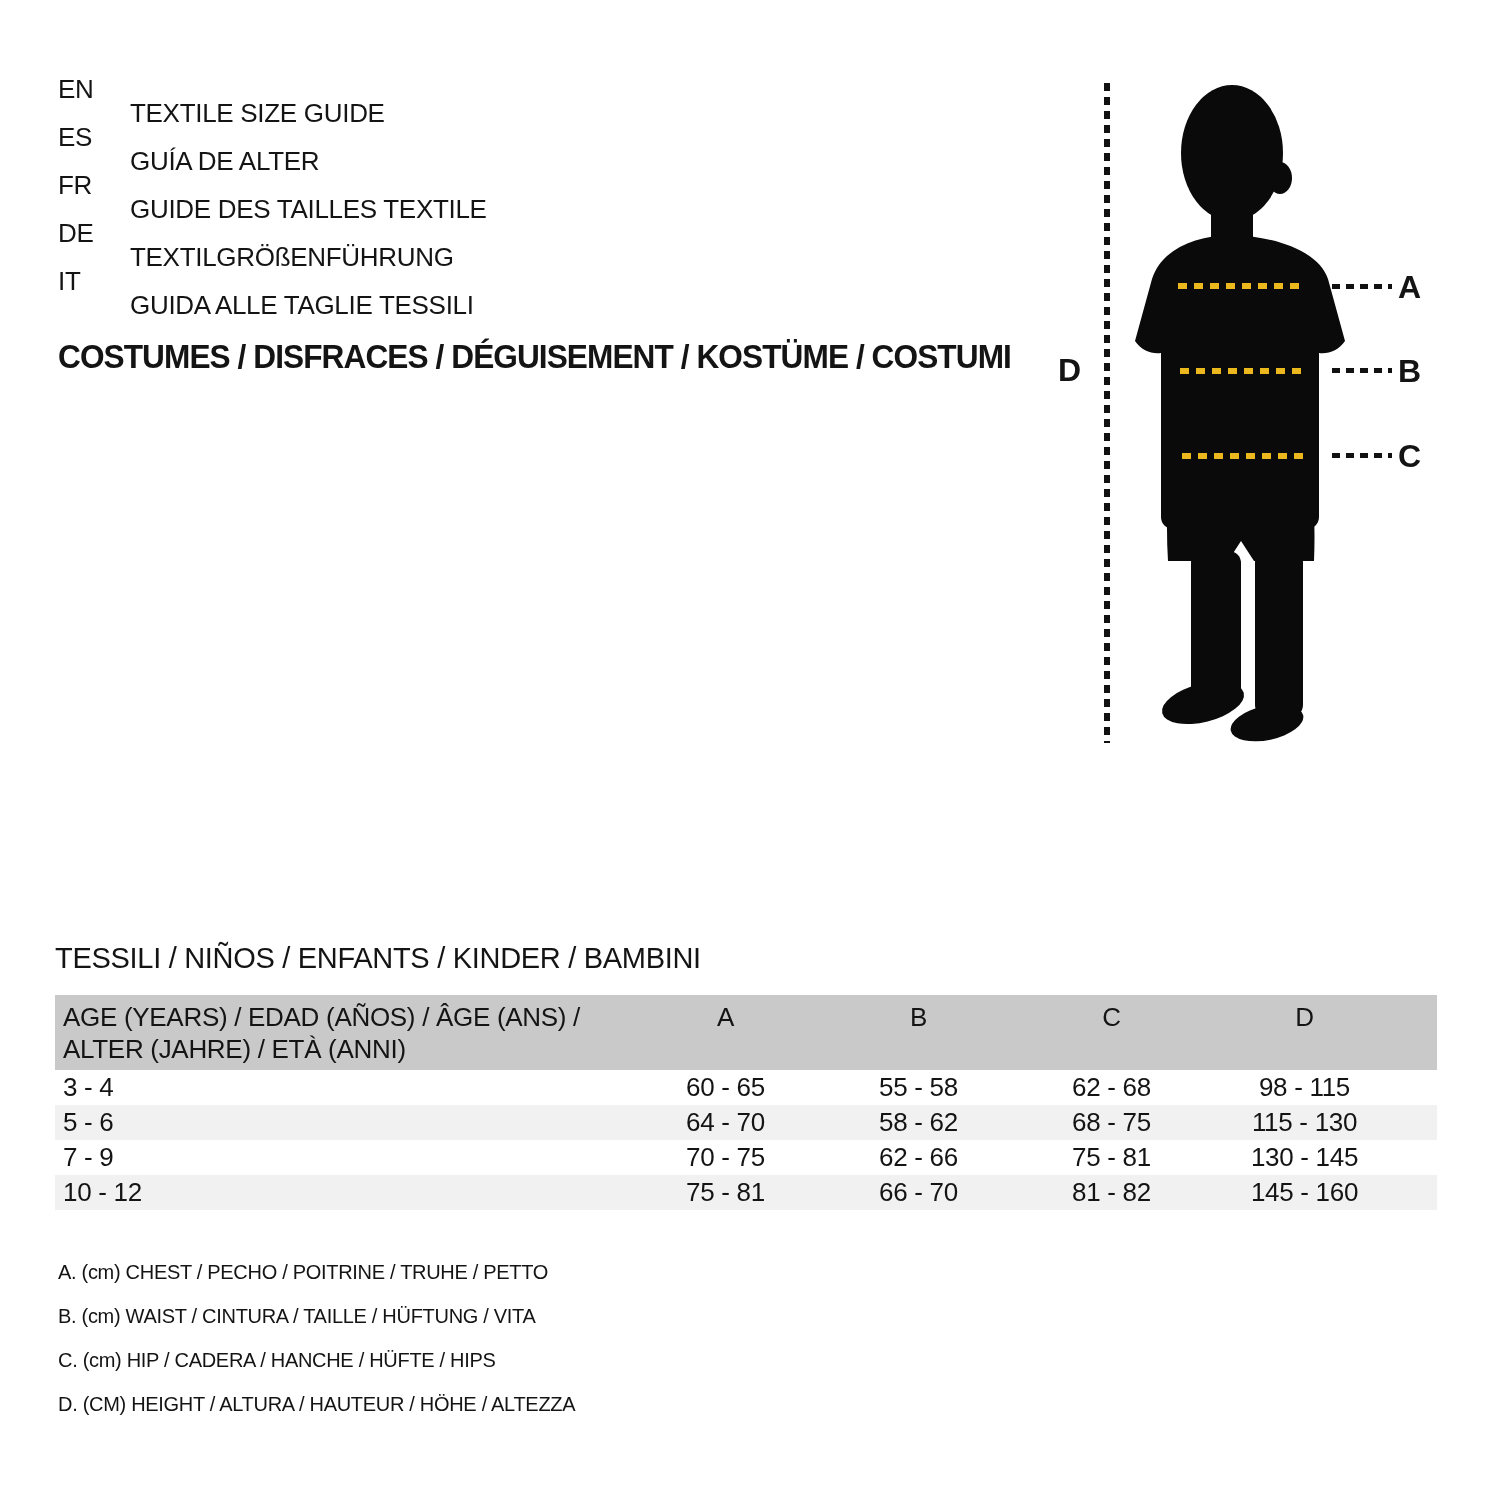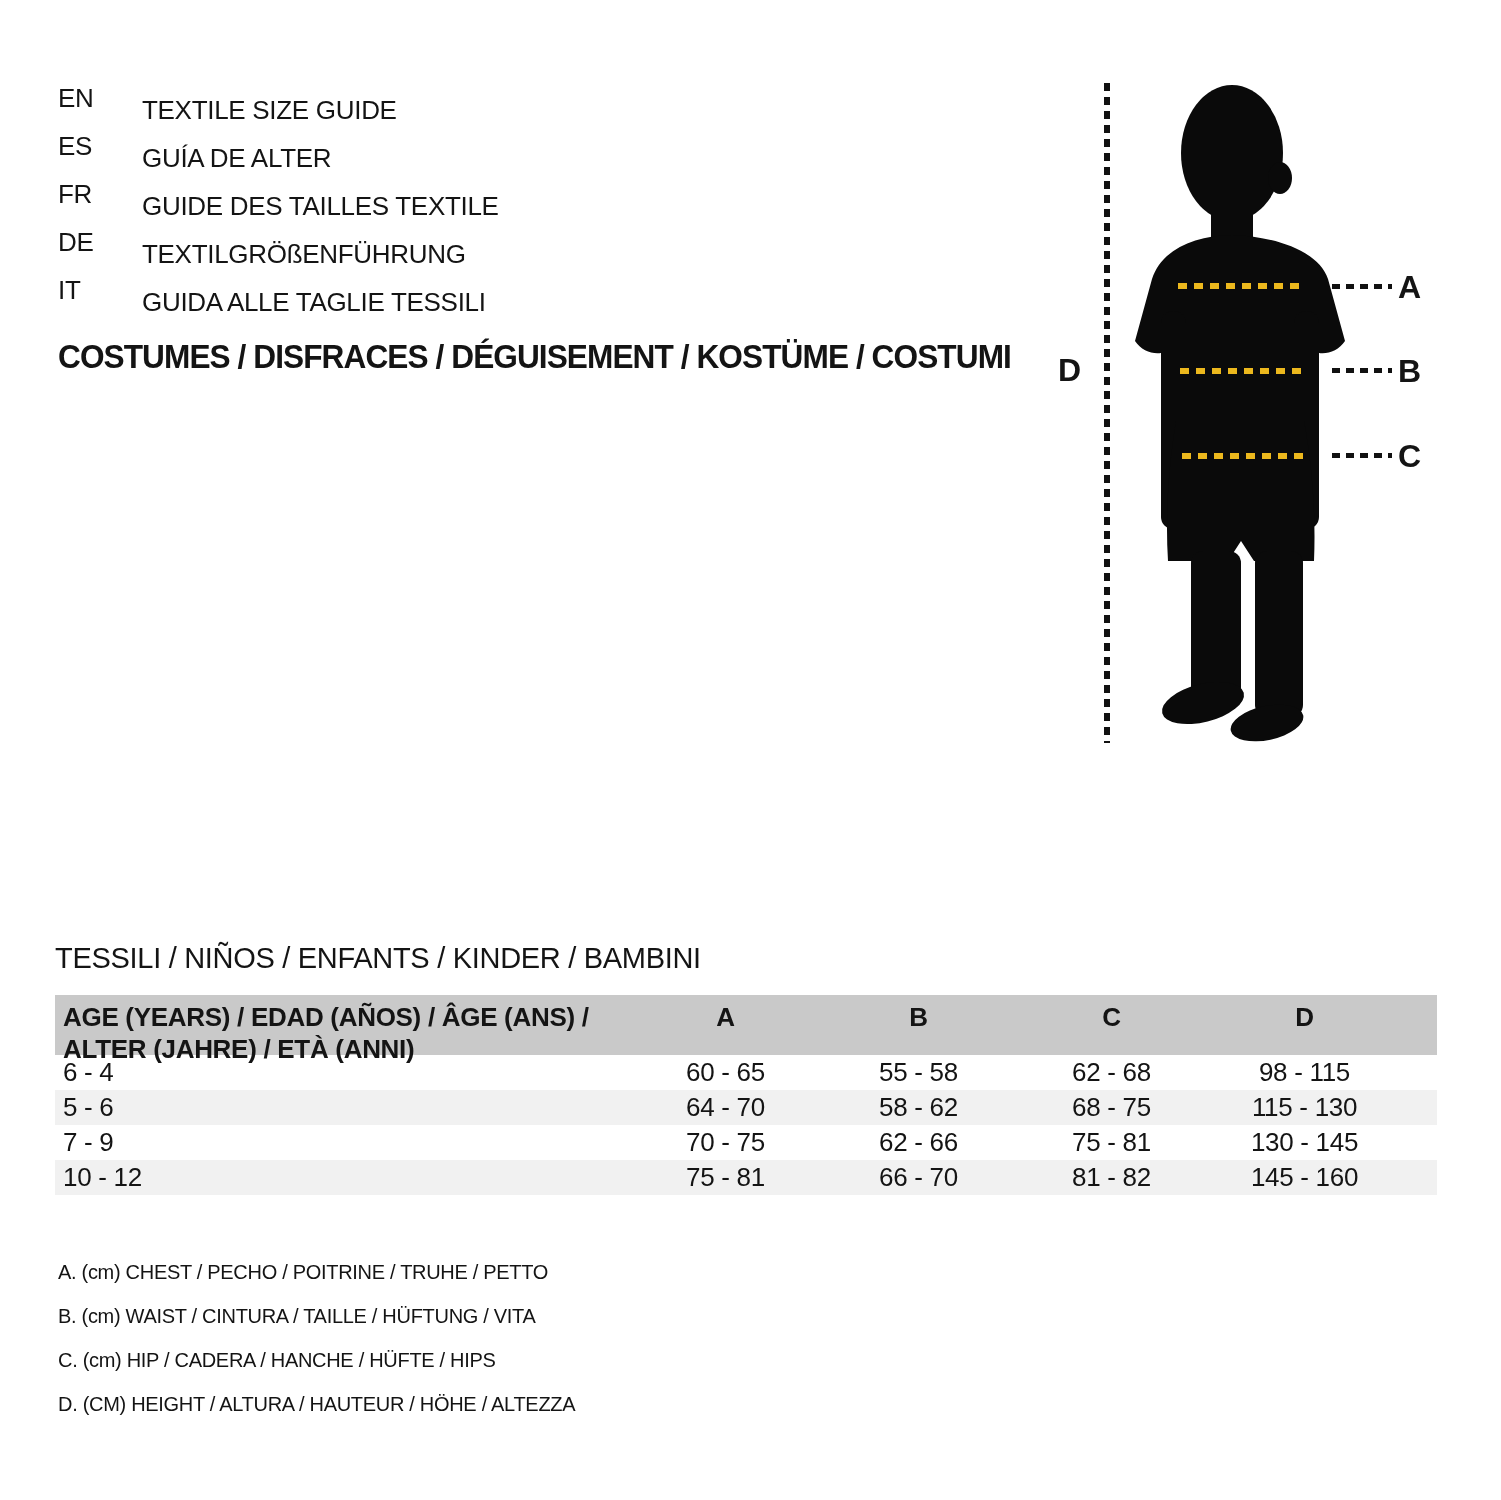--- a/index.html
+++ b/index.html
@@ -9,21 +9,21 @@
     background:#ffffff;
     font-family:"Liberation Sans","DejaVu Sans",sans-serif;
     color:#141414;
     overflow:hidden;
     letter-spacing:-0.3px;
   }
   .abs{position:absolute;}
 
   
   .lang-list{left:58px;top:74px;}
-  .lang-row{display:flex;height:48px;align-items:center;font-size:26px;gap:12px;}
+  .lang-row{display:flex;height:48px;font-size:26px;}
   .lang-code{width:72px;flex:0 0 72px;}
   .lang-label{white-space:nowrap;margin-top:24px;}
 
   
   .category-heading{
     left:58px;top:337px;
     font-size:34px;font-weight:bold;letter-spacing:-1px;
     transform:scaleX(0.93);transform-origin:left center;
     white-space:nowrap;
   }
@@ -42,21 +42,21 @@
     background:repeating-linear-gradient(to right,#111 0 8px,transparent 8px 14px);
   }
   .fig-label{font-size:32px;font-weight:bold;line-height:34px;}
 
   
   .children-heading{left:55px;top:942px;font-size:29px;white-space:nowrap;}
 
   
   .size-table{left:55px;top:995px;width:1382px;font-size:26px;}
   .t-grid{display:grid;grid-template-columns:574px 193px 193px 193px 193px 36px;}
-  .t-header{height:60px;align-items:start;font-weight:bold;}
+  .t-header{height:75px;align-items:start;}
   .t-header .hcell{padding-top:6px;text-align:center;line-height:32px;}
   .age-head{padding:6px 0 0 8px;line-height:32px;text-align:left;}
   .t-row{height:35px;}
   .t-row > div{display:flex;align-items:center;justify-content:center;}
   .t-row .age-cell{justify-content:flex-start;padding-left:8px;}
 
   
   .legend{left:58px;top:1250px;}
   .legend-line{height:44px;display:flex;align-items:center;font-size:20px;white-space:nowrap;}
 </style>
@@ -130,21 +130,21 @@
         <div>ALTER (JAHRE) / ETÀ (ANNI)</div>
       </div>
       <div class="hcell">A</div>
       <div class="hcell">B</div>
       <div class="hcell">C</div>
       <div class="hcell">D</div>
       <div></div>
     </div>
 
     <div class="t-grid t-row">
-      <div class="age-cell">6 - 4</div>
+      <div class="age-cell">3 - 4</div>
       <div>60 - 65</div>
       <div>55 - 58</div>
       <div>62 - 68</div>
       <div>98 - 115</div>
       <div></div>
     </div>
     <div class="t-grid t-row" style="background:#f1f1f1;">
       <div class="age-cell">5 - 6</div>
       <div>64 - 70</div>
       <div>58 - 62</div>

